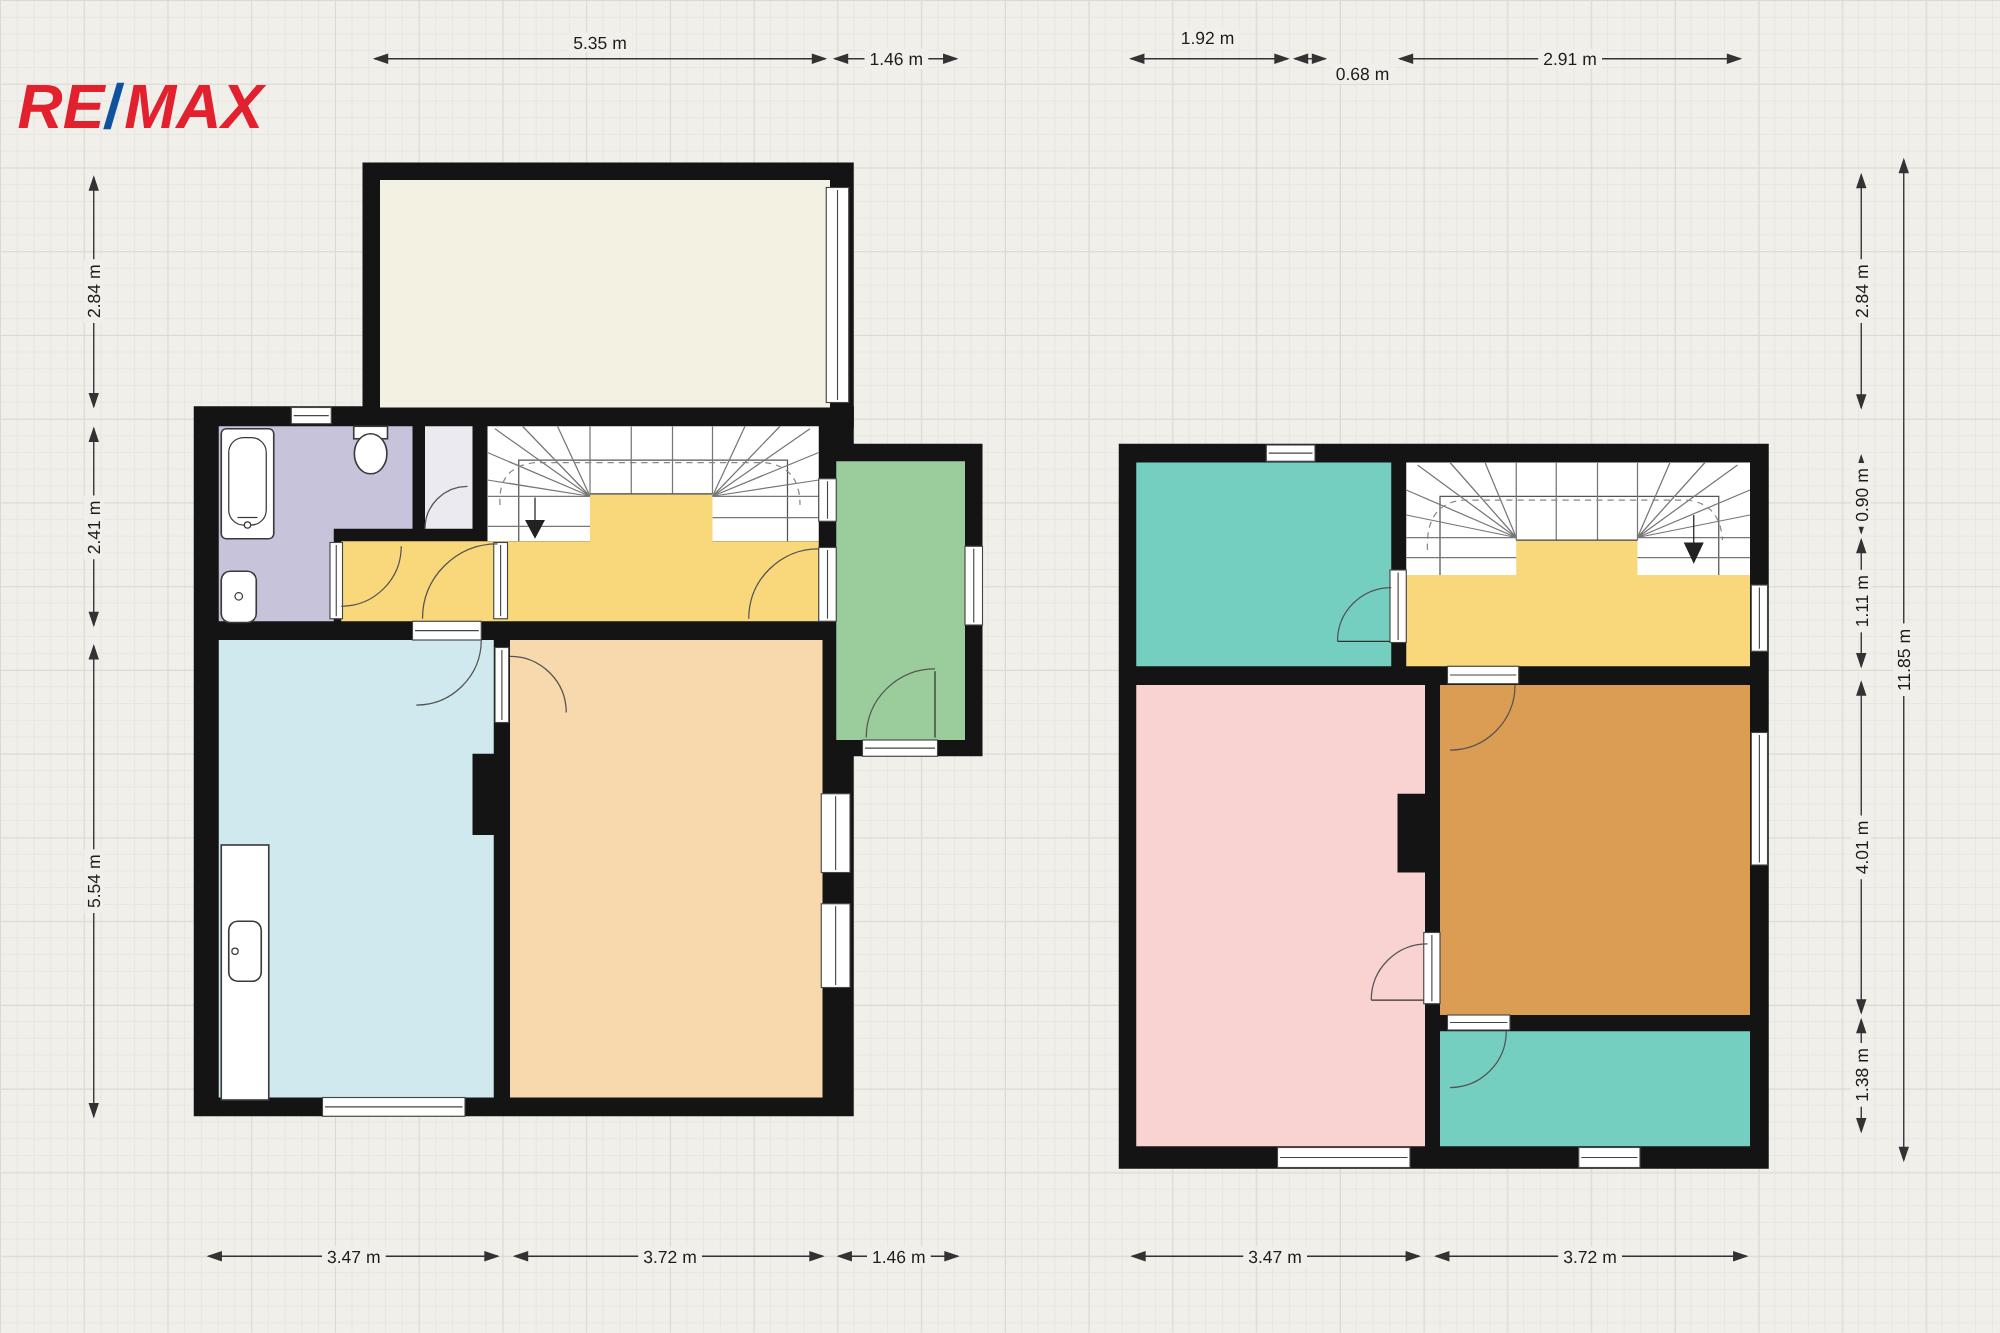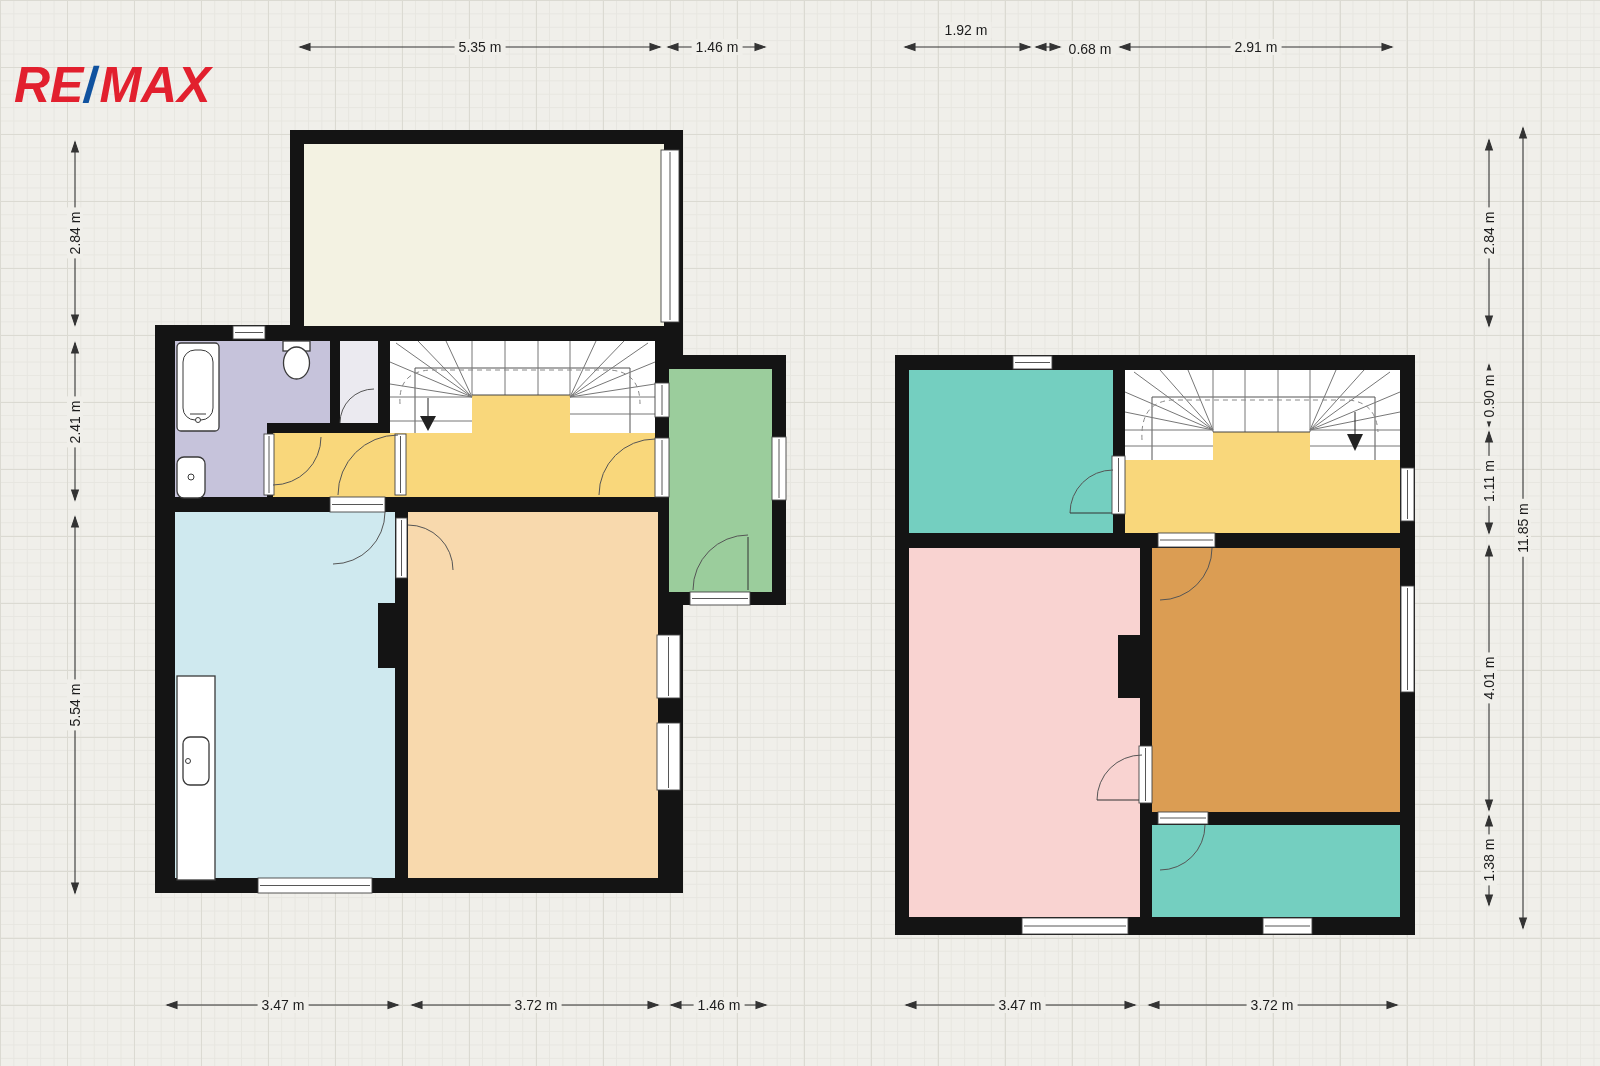--- a/index.html
+++ b/index.html
@@ -304,24 +304,24 @@
         <polygon points="1523,928 1519.6,918 1526.4,918"></polygon>
       </g>
 
     <g stroke="#333" stroke-width="1.1" fill="#333">
       <line x1="1036" y1="47" x2="1060" y2="47"></line>
       <polygon points="1036,47 1046,43.6 1046,50.4"></polygon>
       <polygon points="1060,47 1050,43.6 1050,50.4"></polygon>
     </g>
   </svg>
 
-  <div class="dim" style="left:480px;top:47px">5.35 m</div>
+  <div class="dim" style="left:480px;top:34px">5.35 m</div>
   <div class="dim" style="left:717px;top:47px">1.46 m</div>
   <div class="dim" style="left:966px;top:30px">1.92 m</div>
-  <div class="dim" style="left:1090px;top:49px">0.68 m</div>
+  <div class="dim" style="left:1090px;top:59px">0.68 m</div>
   <div class="dim" style="left:1256px;top:47px">2.91 m</div>
 
   <div class="dim" style="left:283px;top:1005px">3.47 m</div>
   <div class="dim" style="left:536px;top:1005px">3.72 m</div>
   <div class="dim" style="left:719px;top:1005px">1.46 m</div>
   <div class="dim" style="left:1020px;top:1005px">3.47 m</div>
   <div class="dim" style="left:1272px;top:1005px">3.72 m</div>
 
   <div class="dim v" style="left:75px;top:233px">2.84 m</div>
   <div class="dim v" style="left:75px;top:422px">2.41 m</div>

